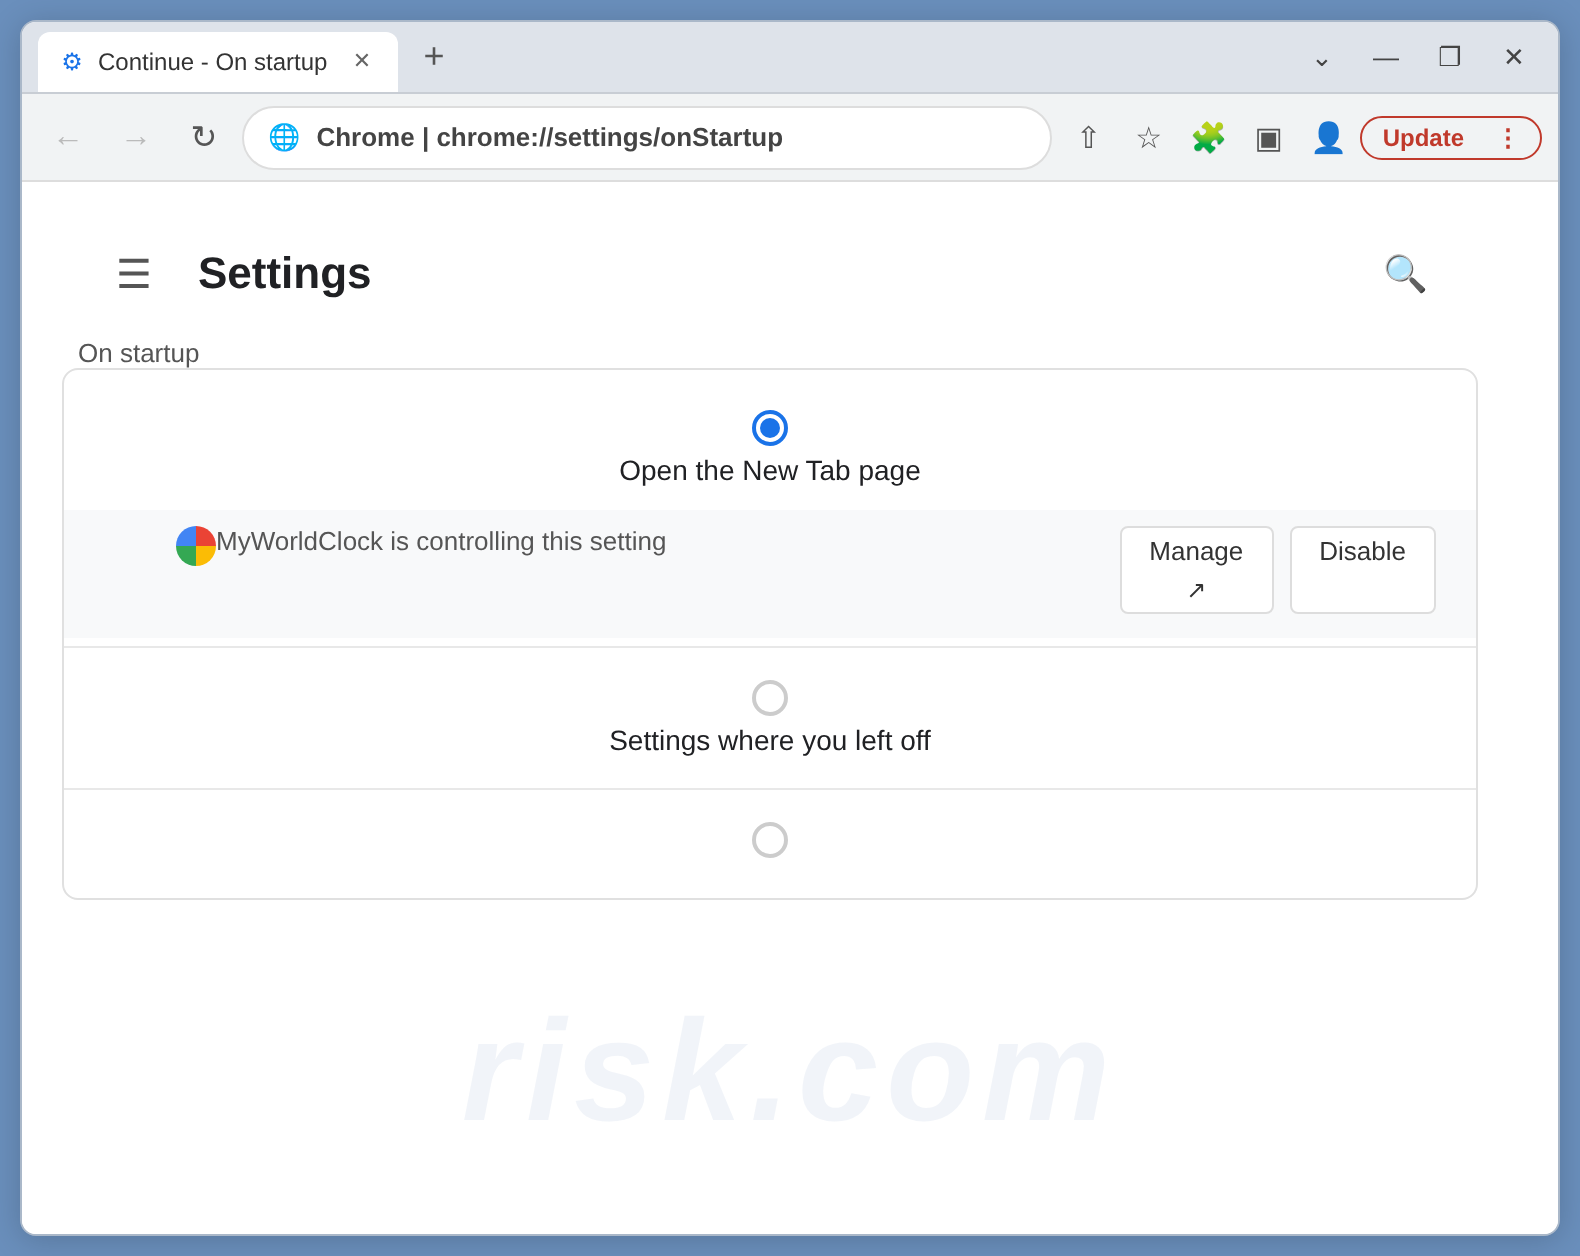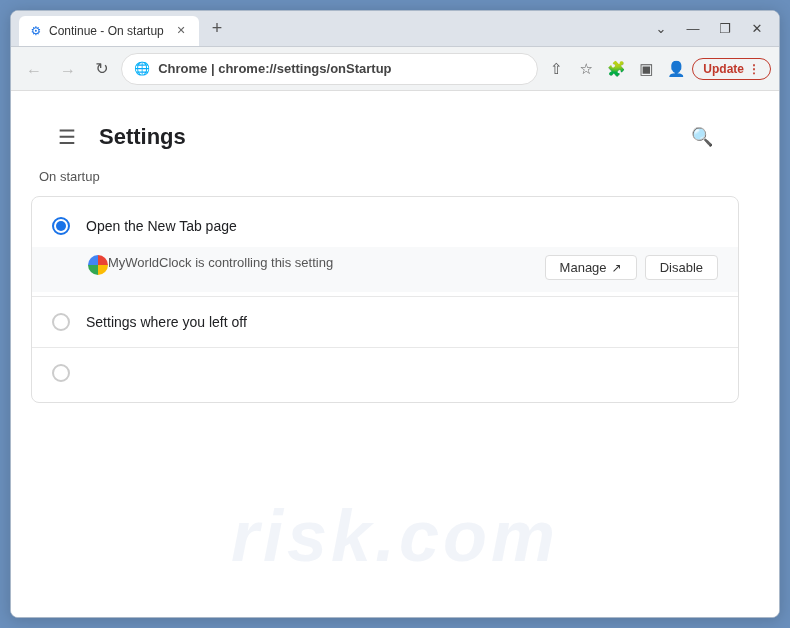--- a/index.html
+++ b/index.html
@@ -156,21 +156,21 @@
       background: transparent;
       border: 1.5px solid #c0392b;
       border-radius: 14px;
       color: #c0392b;
       font-size: 12px;
       font-weight: 600;
       padding: 3px 10px;
       cursor: pointer;
       display: flex;
       align-items: flex-end;
-      gap: 4px;
+      gap: 16px;
     }
 
     
     .page-content {
       flex: 1;
       background: #fff;
       overflow-y: auto;
       display: flex;
     }
     .settings-layout {
@@ -215,35 +215,35 @@
       border-radius: 50%;
       cursor: pointer;
       font-size: 18px;
       color: #555;
     }
 
     
     .section-label {
       font-size: 13px;
       color: #555;
-      margin-bottom: 12px;
       padding-left: 8px;
     }
     .startup-card {
       border: 1px solid #e0e0e0;
       border-radius: 8px;
       padding: 8px 0;
       background: #fff;
     }
     .startup-option {
       display: flex;
       align-items: center;
       padding: 12px 20px;
-      gap: 16px;
-      cursor: pointer;
+      gap: 4px;
+      cursor: pointer;
+      flex-direction: column;
     }
     .radio-btn {
       width: 18px;
       height: 18px;
       border-radius: 50%;
       border: 2px solid #ccc;
       display: flex;
       align-items: center;
       justify-content: center;
       flex-shrink: 0;
@@ -289,20 +289,21 @@
       border: 1px solid #ddd;
       border-radius: 4px;
       background: #fff;
       padding: 4px 14px;
       font-size: 13px;
       color: #333;
       cursor: pointer;
       display: flex;
       align-items: center;
       gap: 5px;
+      flex-direction: column;
     }
     .divider {
       height: 1px;
       background: #e8e8e8;
       margin: 4px 0;
     }
 
     
     .watermark {
       position: absolute;

